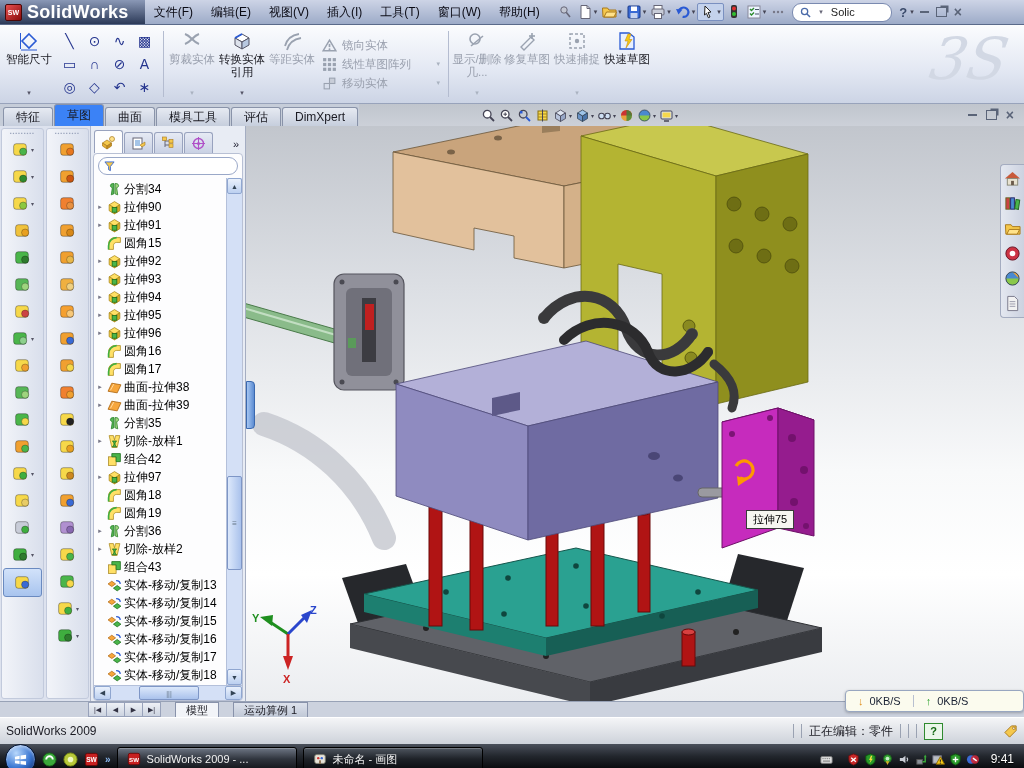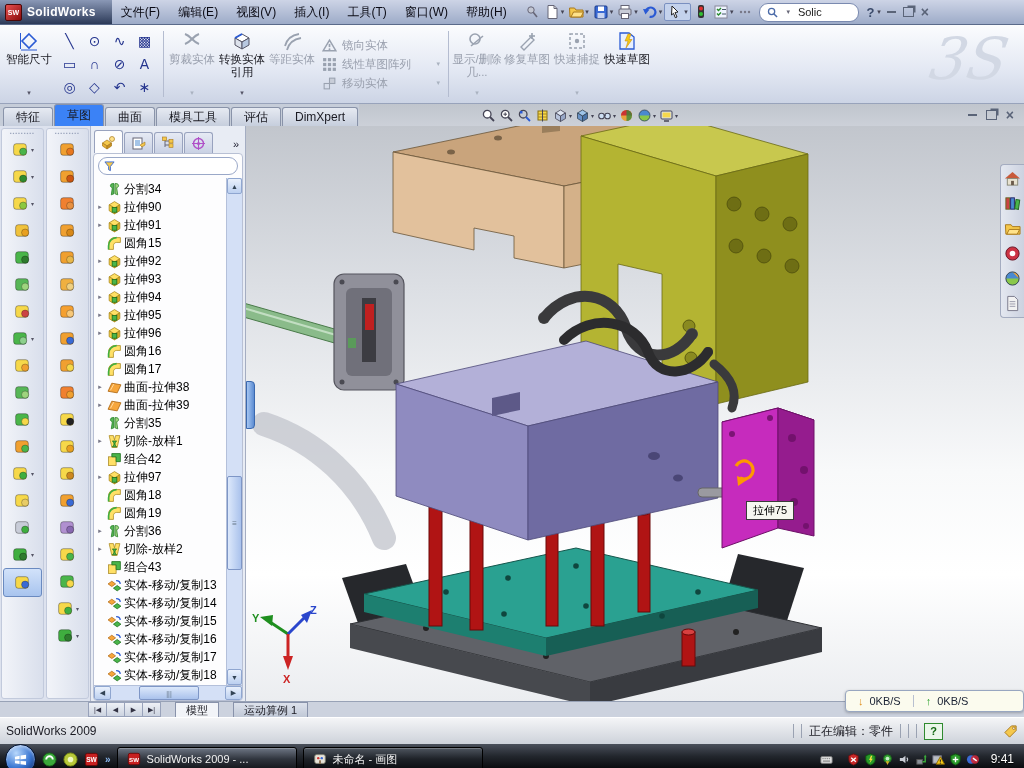--- a/index.html
+++ b/index.html
@@ -9,21 +9,21 @@
   svg{display:block;}
 
   
   .titlebar{height:24px;display:flex;align-items:center;
     background:linear-gradient(#cdd4e6,#9dabc8);border-bottom:1px solid #5a6a8a;}
   .logo{height:24px;display:flex;align-items:center;gap:5px;padding:0 16px 0 5px;
     background:linear-gradient(#8a98b6,#2c3a58);}
   .swcube{width:15px;height:15px;background:linear-gradient(135deg,#e85050,#8a0c0c);
     border:1px solid #4a0606;border-radius:2px;color:#fff;font-size:7px;font-weight:bold;
     display:flex;align-items:center;justify-content:center;}
-  .logo-text{color:#fff;font-weight:bold;font-size:12px;letter-spacing:.3px;text-align:center;}
+  .logo-text{color:#fff;font-weight:bold;font-size:18px;letter-spacing:.3px;text-align:center;}
   .menu-item{padding:0 9px;color:#0a0a14;cursor:default;}
   .ticons{display:flex;align-items:center;margin-left:6px;}
   .ticon{display:flex;align-items:center;padding:0 2px;}
   .ticon svg{width:16px;height:16px;}
   .ticon .dd{font-size:7px;color:#445;margin-left:1px;}
   .ticon.pressed{background:#c4d2ec;border:1px solid #7a90c0;border-radius:2px;}
   .searchbox{display:flex;align-items:center;background:#fff;border:1px solid #7a8ab0;
     border-radius:9px;height:17px;padding:0 7px;gap:8px;width:84px;margin:0 4px;}
   .searchbox .stext{font-size:11px;color:#222;flex:1;}
   .searchbox .chev{font-size:7px;color:#667;}
@@ -103,21 +103,21 @@
     color:#678;font-size:8px;letter-spacing:0;}
   .hscroll{height:14px;display:flex;background:#d4e0f6;border-top:1px solid #b4c0da;align-items:stretch;}
   .hthumb{width:58px;margin-left:28px;border:1px solid #7e96c6;border-radius:2px;
     background:linear-gradient(#dce8fb,#aac2ec);display:flex;align-items:center;justify-content:center;
     color:#678;font-size:7px;}
   .hsp{flex:1;}
   .sbtn.h{width:15px;height:auto;}
 
   .viewport{flex:1;position:relative;overflow:hidden;
     background:linear-gradient(180deg,#c2c6cd 0%,#dcdfe4 28%,#f8f9fa 60%,#ffffff 78%,#ebedf0 100%);}
-  .tooltip{position:absolute;left:500px;top:375px;background:#f6f6f0;border:1px solid #3a3a3a;
+  .tooltip{position:absolute;left:500px;top:384px;background:#f6f6f0;border:1px solid #3a3a3a;
     font-size:11px;padding:1px 6px;color:#000;z-index:30;}
   .taskpane{position:absolute;right:0;top:38px;display:flex;flex-direction:column;gap:8px;
     padding:5px 3px;background:linear-gradient(90deg,#e4e8f0,#ccd2e0);border:1px solid #a4acc0;
     border-right:none;border-radius:4px 0 0 4px;z-index:20;}
   .taskpane svg{width:17px;height:17px;}
   .splitter{position:absolute;left:0;top:255px;width:7px;height:46px;z-index:20;
     background:linear-gradient(90deg,#a6c6f2,#5c8cd2);border:1px solid #3a68ae;border-radius:0 4px 4px 0;}
 
   .netov{position:absolute;left:845px;top:690px;width:177px;height:20px;background:#fbfbee;
     border:1px solid #98a6c0;border-radius:4px;display:flex;align-items:center;font-size:11px;

